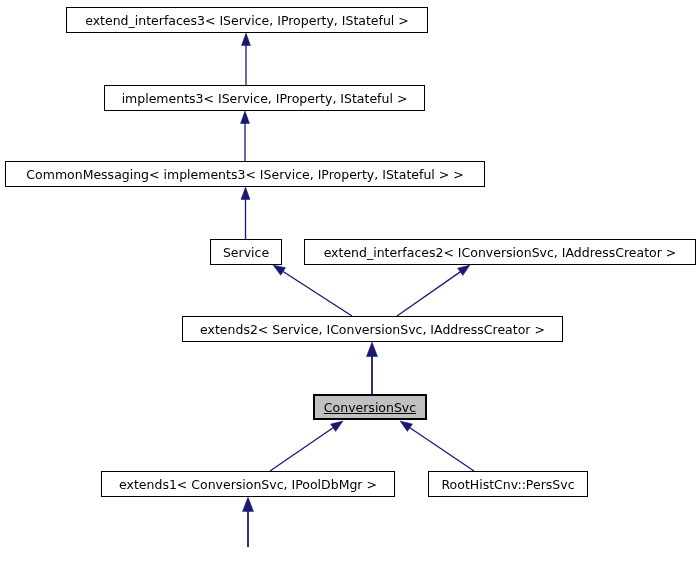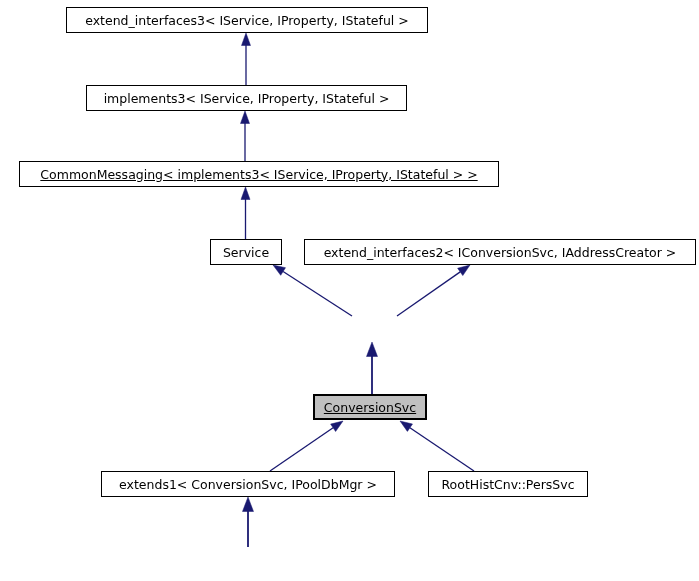--- a/index.html
+++ b/index.html
@@ -57,22 +57,22 @@
     white-space: nowrap;
     cursor: pointer;
   }
   .node.selected {
     background: var(--selfill);
     border-width: 2px;
     text-decoration: underline;
   }
   
   .n0 { left: 66px;  top: 7px;   width: 362px; height: 26px; }
-  .n1 { left: 86px;  top: 85px;  width: 321px; height: 26px; }
-  .n2 { left: 19px;   top: 161px; width: 480px; height: 26px; text-decoration: underline; }
+  .n1 { left: 104px;  top: 85px;  width: 321px; height: 26px; }
+  .n2 { left: 5px;   top: 161px; width: 480px; height: 26px; }
   .n3 { left: 210px; top: 239px; width: 72px;  height: 26px; }
   .n4 { left: 304px; top: 239px; width: 392px; height: 26px; }
   .n5 { left: 182px; top: 316px; width: 381px; height: 26px; }
   .n6 { left: 313px; top: 394px; width: 114px; height: 26px; }
   .n7 { left: 101px; top: 471px; width: 294px; height: 26px; }
   .n8 { left: 428px; top: 471px; width: 160px; height: 26px; }
   .n9 { left: 189px; top: 547px; width: 118px; height: 26px; }
 </style>
 </head>
 <body>
@@ -135,20 +135,23 @@
   </div>
   <div class="node n2">
     <span>CommonMessaging&lt; implements3&lt; IService, IProperty, IStateful &gt; &gt;</span>
   </div>
   <div class="node n3">
     <span>Service</span>
   </div>
   <div class="node n4">
     <span>extend_interfaces2&lt; IConversionSvc, IAddressCreator &gt;</span>
   </div>
+  <div class="node n5">
+    <span>extends2&lt; Service, IConversionSvc, IAddressCreator &gt;</span>
+  </div>
   <div class="node n6 selected">
     <span>ConversionSvc</span>
   </div>
   <div class="node n7">
     <span>extends1&lt; ConversionSvc, IPoolDbMgr &gt;</span>
   </div>
   <div class="node n8">
     <span>RootHistCnv::PersSvc</span>
   </div>
 

